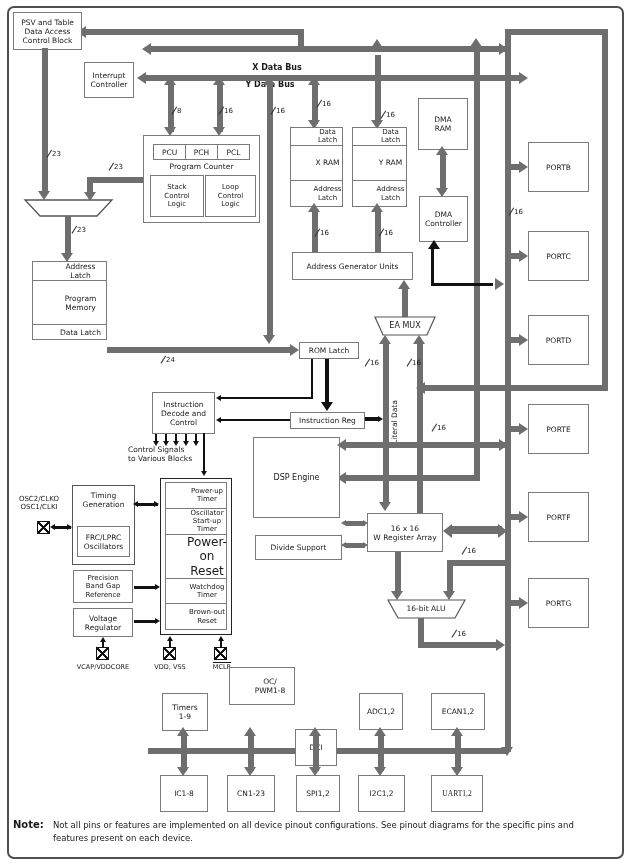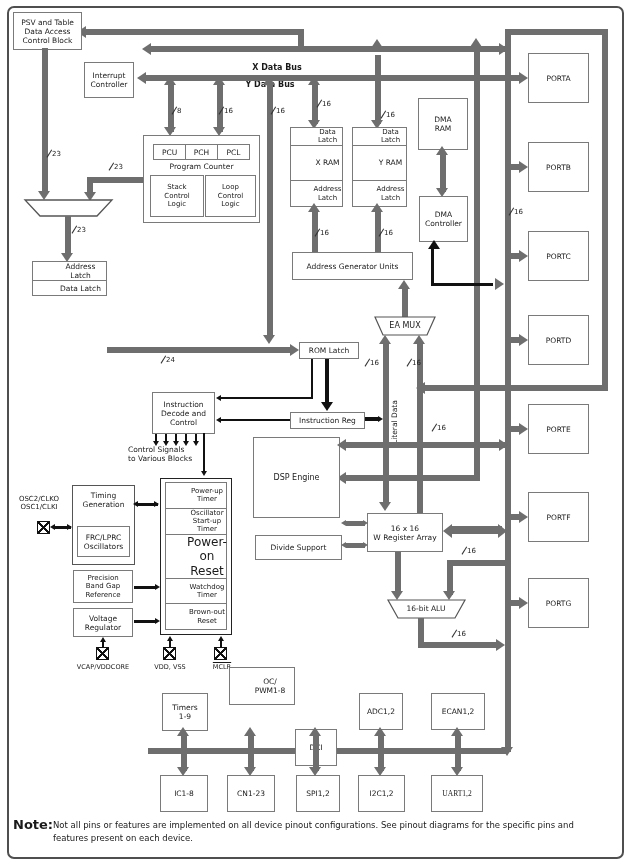--- a/index.html
+++ b/index.html
@@ -103,20 +103,21 @@
   <div class="ah aD" style="left:84px;top:192px;"></div>
 
   <svg style="left:24px;top:199px;" width="90" height="19">
     <polygon points="1,1 88,1 73,17 16,17" fill="#fff" stroke="#555" stroke-width="1.3"></polygon>
   </svg>
   <div class="busV" style="left:65px;top:216px;height:40px;"></div>
   <div class="ah aD" style="left:61px;top:253px;"></div>
 
   <div class="cellcol" style="left:32px;top:262px;width:75px;height:78px;">
     <div class="box" style="flex:0 0 16px;">Address Latch</div>
+    <div class="box">Program Memory</div>
     <div class="box" style="flex:0 0 16px;">Data Latch</div>
   </div>
   <div class="busH" style="left:107px;top:347px;width:186px;"></div>
   <div class="ah aR" style="left:290px;top:344px;"></div>
   <div class="box" style="left:299px;top:342px;width:60px;height:17px;">ROM Latch</div>
 
   <div class="busV" style="left:312px;top:84px;height:40px;"></div>
   <div class="ah aU" style="left:308px;top:76px;"></div>
   <div class="ah aD" style="left:308px;top:120px;"></div>
   <div class="busV" style="left:375px;top:55px;height:69px;"></div>
@@ -224,21 +225,20 @@
   <div class="ah aD" style="left:443px;top:591px;"></div>
 
   <svg style="left:386px;top:599px;" width="81" height="21">
     <polygon points="2,1 79,1 69,19 12,19" fill="#fff" stroke="#555" stroke-width="1.2"></polygon>
   </svg>
   <div class="box nob" style="left:386px;top:601px;width:80px;height:15px;">16-bit ALU</div>
   <div class="busV" style="left:418px;top:618px;height:27px;"></div>
   <div class="busH" style="left:418px;top:642px;width:80px;"></div>
   <div class="ah aR" style="left:496px;top:639px;"></div>
 
-  <div class="box" style="left:528px;top:53px;width:61px;height:50px;">PORTA</div>
   <div class="box" style="left:528px;top:142px;width:61px;height:50px;">PORTB</div>
   <div class="box" style="left:528px;top:231px;width:61px;height:50px;text-align:right;">PORTC</div>
   <div class="box" style="left:528px;top:315px;width:61px;height:50px;">PORTD</div>
   <div class="box" style="left:528px;top:404px;width:61px;height:50px;">PORTE</div>
   <div class="box" style="left:528px;top:492px;width:61px;height:50px;">PORTF</div>
   <div class="box" style="left:528px;top:578px;width:61px;height:50px;">PORTG</div>
 
   <div class="busH" style="left:511px;top:75px;width:8px;"></div>
     <div class="ah aR" style="left:519px;top:72px;"></div>
   <div class="busH" style="left:511px;top:164px;width:8px;"></div>
@@ -334,21 +334,21 @@
   <div class="busV" style="left:313px;top:735px;height:36px;"></div>
   <div class="ah aU" style="left:309px;top:727px;"></div>
   <div class="ah aD" style="left:309px;top:767px;"></div>
   <div class="busV" style="left:378px;top:735px;height:36px;"></div>
   <div class="ah aU" style="left:374px;top:727px;"></div>
   <div class="ah aD" style="left:374px;top:767px;"></div>
   <div class="busV" style="left:455px;top:735px;height:36px;"></div>
   <div class="ah aU" style="left:451px;top:727px;"></div>
   <div class="ah aD" style="left:451px;top:767px;"></div>
 
-  <div class="box nob" style="left:13px;top:819px;width:36px;height:12px;font-weight:bold;font-size:13px;justify-content:flex-start;">Note:</div>
+  <div class="box nob" style="left:13px;top:819px;width:36px;height:12px;font-weight:bold;font-size:10px;justify-content:flex-start;">Note:</div>
   <div class="box nob" style="left:53px;top:819px;width:558px;height:30px;font-size:8.5px;line-height:1.55;justify-content:flex-start;text-align:left;align-items:flex-start;">Not all pins or features are implemented on all device pinout configurations. See pinout diagrams for the specific pins and features present on each device.</div>
 <span class="wlabel" style="left: 177px; top: 107px;">8</span>
     <span class="wlabel" style="left: 224px; top: 107px;">16</span>
     <span class="wlabel" style="left: 276px; top: 107px;">16</span>
     <span class="wlabel" style="left: 322px; top: 100px;">16</span>
     <span class="wlabel" style="left: 386px; top: 111px;">16</span>
     <span class="wlabel" style="left: 52px; top: 150px;">23</span>
     <span class="wlabel" style="left: 114px; top: 163px;">23</span>
     <span class="wlabel" style="left: 77px; top: 226px;">23</span>
     <span class="wlabel" style="left: 166px; top: 356px;">24</span>

